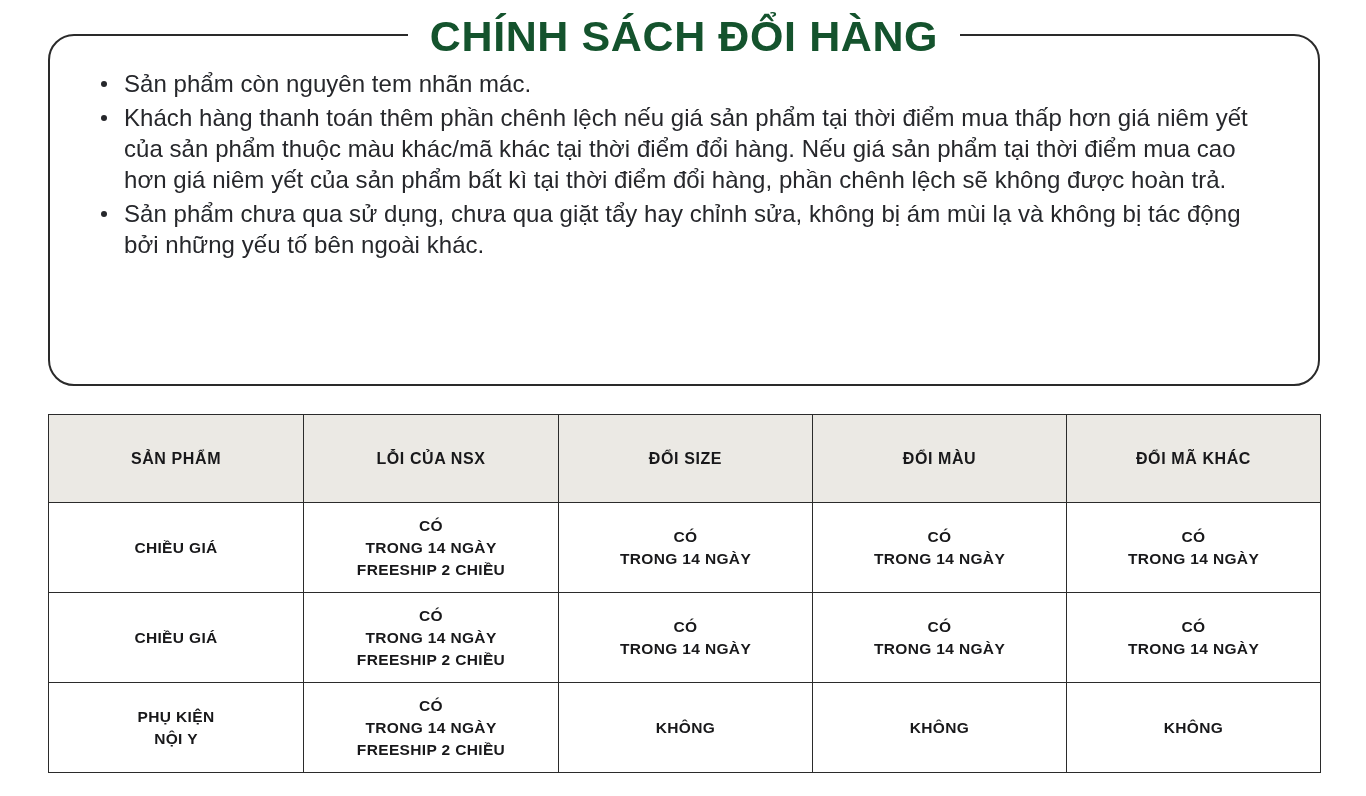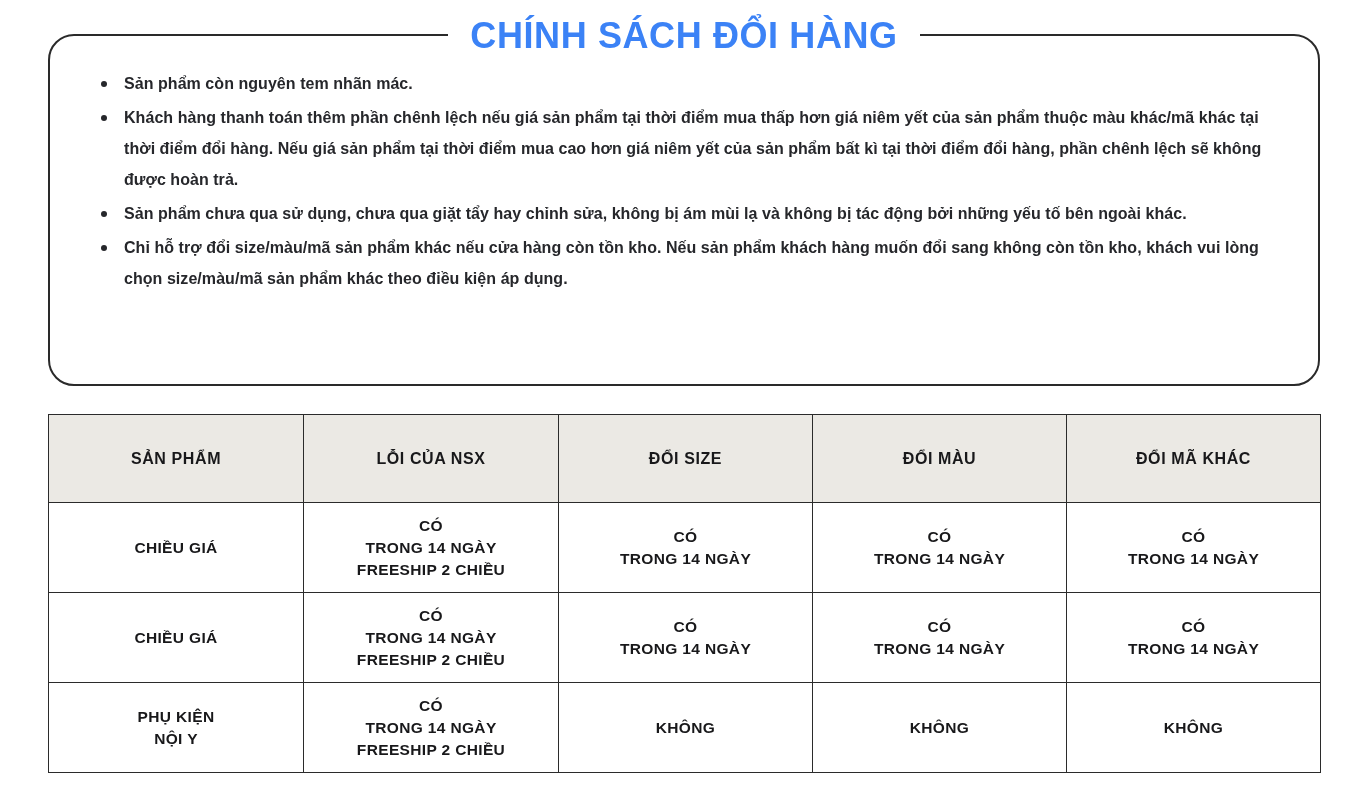--- a/index.html
+++ b/index.html
@@ -41,46 +41,45 @@
     left: 0;
     right: 0;
     top: -18px;
     text-align: center;
     z-index: 3;
   }
   .title span {
     display: inline-block;
     background: #ffffff;
     padding: 0 22px;
-    color: #3b82f6;
-    font-size: 36px;
+    color: #14532d;
+    font-size: 43px;
     font-weight: bold;
     letter-spacing: 0.6px;
     line-height: 40px;
     white-space: nowrap;
   }
 
   .bullets {
     position: absolute;
     left: 44px;
     top: 34px;
     width: 1188px;
     margin: 0;
     padding: 0;
     list-style: none;
     color: #26272b;
   }
   .bullets li {
     position: relative;
     padding-left: 32px;
     margin-bottom: 3px;
-    font-size: 16px;
+    font-size: 24px;
     line-height: 31px;
     letter-spacing: 0.05px;
-    font-weight: bold;
   }
   .bullets li::before {
     content: "";
     position: absolute;
     left: 9px;
     top: 13px;
     width: 6px;
     height: 6px;
     border-radius: 50%;
     background: #26272b;
@@ -136,21 +135,20 @@
     <div class="policy-box"></div>
 
     <div class="title">
       <span>CHÍNH SÁCH ĐỔI HÀNG</span>
     </div>
 
     <ul class="bullets">
       <li>Sản phẩm còn nguyên tem nhãn mác.</li>
       <li>Khách hàng thanh toán thêm phần chênh lệch nếu giá sản phẩm tại thời điểm mua thấp hơn giá niêm yết của sản phẩm thuộc màu khác/mã khác tại thời điểm đổi hàng. Nếu giá sản phẩm tại thời điểm mua cao hơn giá niêm yết của sản phẩm bất kì tại thời điểm đổi hàng, phần chênh lệch sẽ không được hoàn trả.</li>
       <li>Sản phẩm chưa qua sử dụng, chưa qua giặt tẩy hay chỉnh sửa, không bị ám mùi lạ và không bị tác động bởi những yếu tố bên ngoài khác.</li>
-      <li>Chỉ hỗ trợ đổi size/màu/mã sản phẩm khác nếu cửa hàng còn tồn kho. Nếu sản phẩm khách hàng muốn đổi sang không còn tồn kho, khách vui lòng chọn size/màu/mã sản phẩm khác theo điều kiện áp dụng.</li>
     </ul>
   </div>
 
   <div class="table-wrap">
     <table class="policy-table">
       <colgroup>
         <col class="c1">
           <col class="c2">
           <col class="c3">
           <col class="c4">

